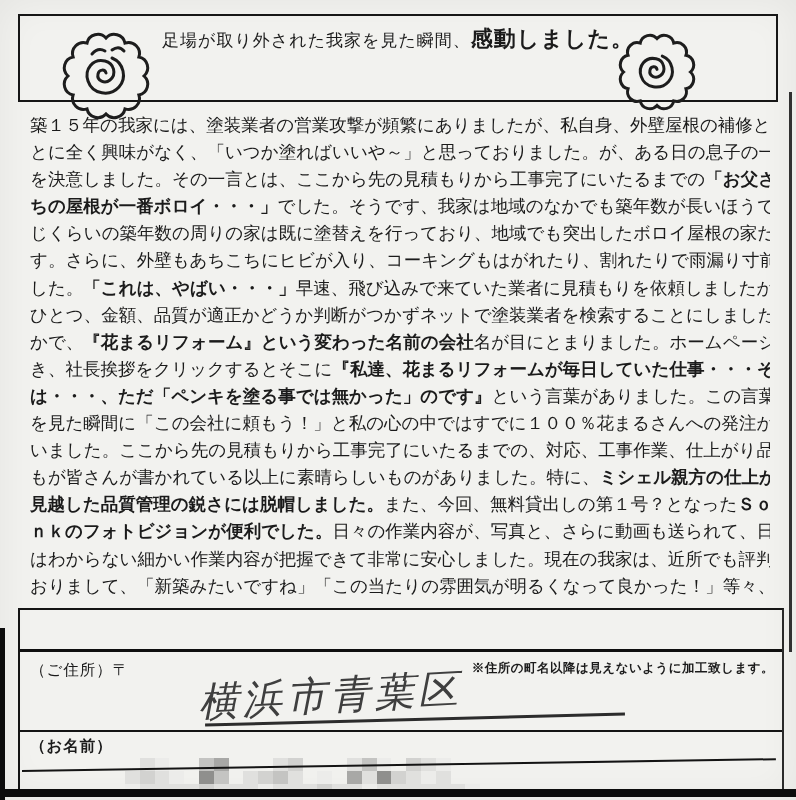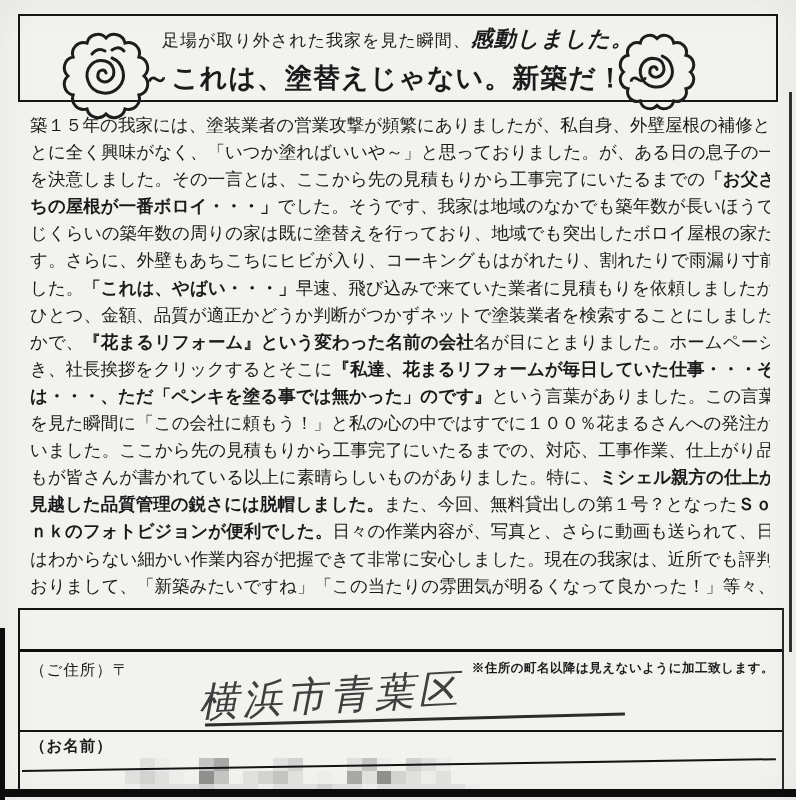--- a/index.html
+++ b/index.html
@@ -2,21 +2,21 @@
 <html><head>
 <meta charset="utf-8">
 <style>
   html,body{margin:0;padding:0;}
   body{width:796px;height:800px;background:#d8d8d6;font-family:"Liberation Serif","DejaVu Serif",serif;}
   .scan{position:relative;width:796px;height:800px;background:#f2f2ef;overflow:hidden;color:#1b1b1b;
         box-shadow:inset 0 0 40px rgba(0,0,0,0.06);}
   
   .header-box{position:absolute;left:18px;top:14px;width:756px;height:84px;border:2px solid #161616;}
   .hline1{position:absolute;left:0;top:8px;width:100%;text-align:center;font-size:17px;letter-spacing:1px;}
-  .hline1 .emph{font-weight:bold;font-size:22px;font-style:italic;}
+  .hline1 .emph{font-weight:bold;font-size:22px;}
   .htitle{position:absolute;left:0;top:44px;width:100%;text-align:center;font-weight:bold;font-size:27px;letter-spacing:1px;}
   .doodle{position:absolute;}
   .doodle svg{display:block;}
   
   .body-text{position:absolute;left:30px;top:112px;width:740px;font-size:17.5px;}
   .body-line{height:27.1px;line-height:27.1px;white-space:nowrap;text-align:justify;text-align-last:justify;overflow:hidden;}
   .body-line.last{text-align-last:left;}
   .body-line b{font-weight:bold;}
   
   .form-box{position:absolute;left:18px;top:608px;width:762px;height:180px;
@@ -51,21 +51,20 @@
 </style>
 </head>
 <body>
 
 <div class="scan">
 
   <div class="header-box">
     <div class="hline1">
       <span>足場が取り外された我家を見た瞬間、</span><span class="emph">感動しました。</span>
     </div>
-    <div class="htitle">～これは、塗替えじゃない。新築だ！～</div>
   </div>
 
   <div class="doodle" style="left:52px;top:26px;">
     <svg width="108" height="100" viewBox="0 0 100 100" fill="none" stroke="#1d1d1d" stroke-width="3" stroke-linecap="round">
       <path d="M88,50 A11,11 0 0 1 82.9,69 A11,11 0 0 1 69,82.9 A11,11 0 0 1 50,88 A11,11 0 0 1 31,82.9 A11,11 0 0 1 17.1,69 A11,11 0 0 1 12,50 A11,11 0 0 1 17.1,31 A11,11 0 0 1 31,17.1 A11,11 0 0 1 50,12 A11,11 0 0 1 69,17.1 A11,11 0 0 1 82.9,31 A11,11 0 0 1 88,50 Z"></path>
       <path d="M50,47 c-1,-4 -7,-4 -8,1 c-1.5,7 7,10 12,6 c7,-5.5 4,-17 -5,-19 c-12,-2.7 -21,8 -17,20 c4.5,13.5 22,16 31,6 c8,-9 5,-24 -7,-29"></path>
       <path d="M36,28 q6,-7 13,-3"></path>
       <path d="M56,24 q7,-5 12,1"></path>
     </svg>
   </div>

